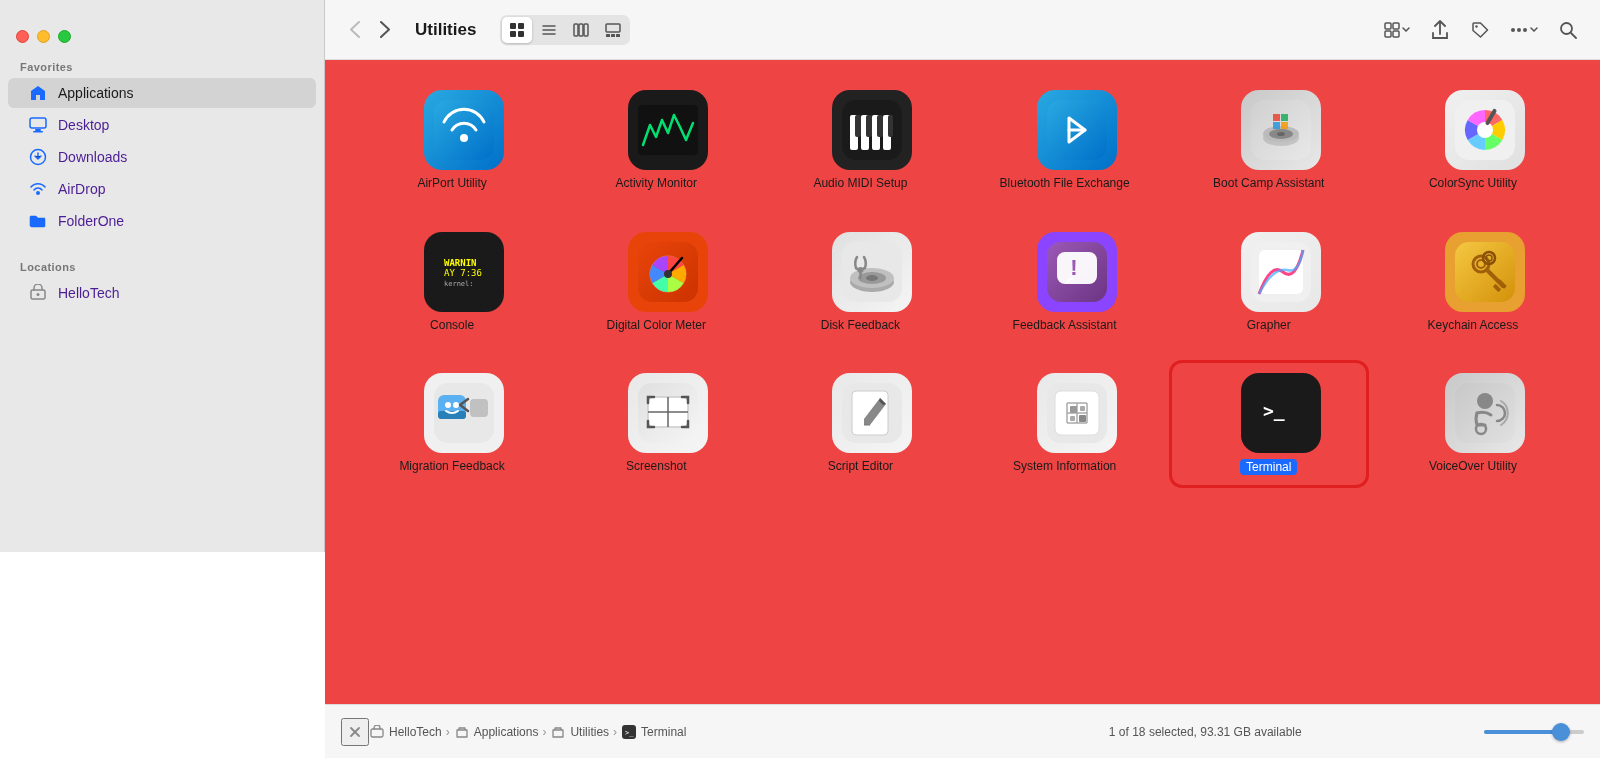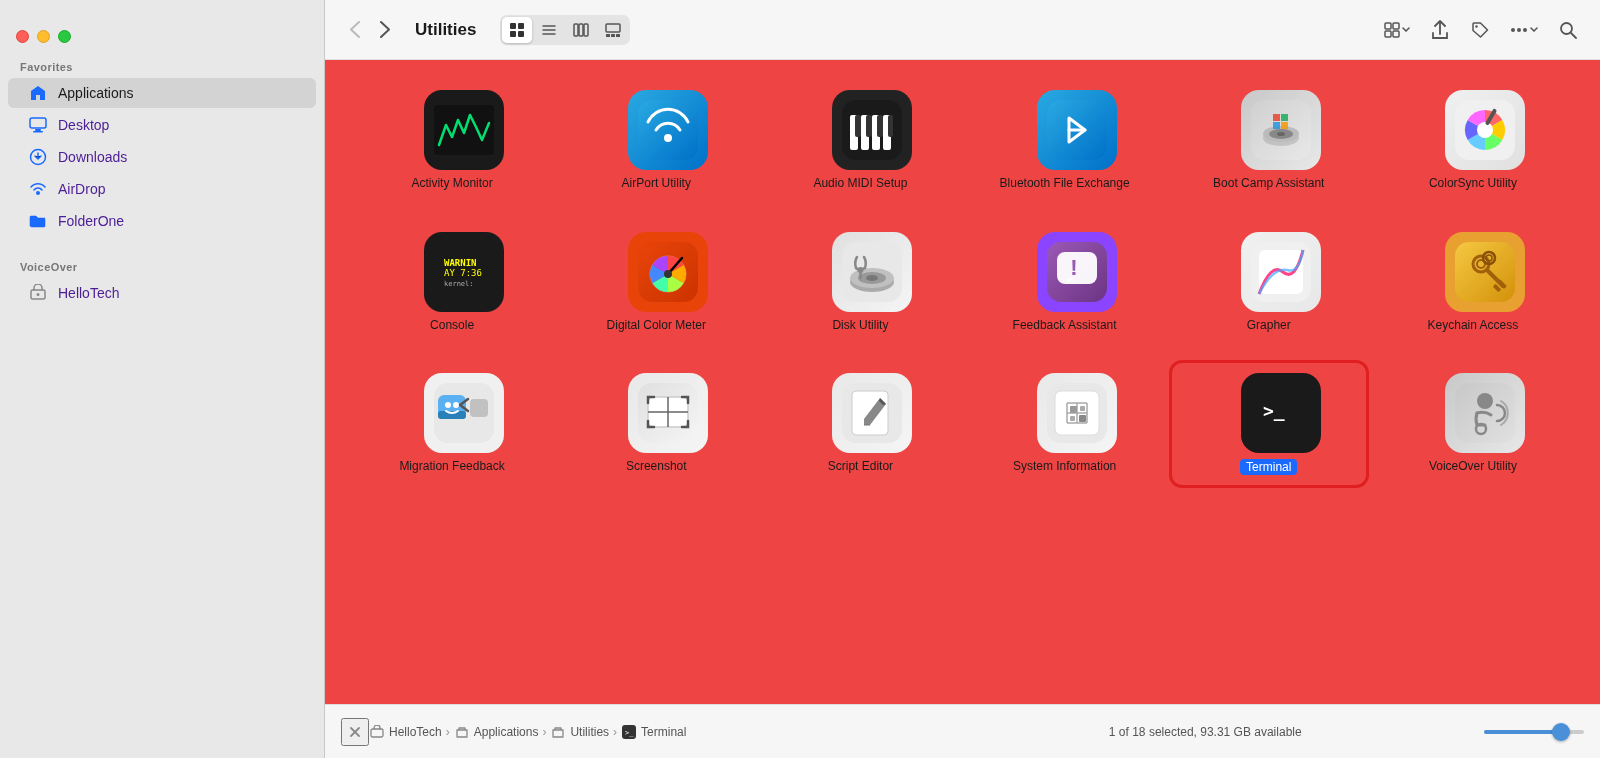--- a/index.html
+++ b/index.html
@@ -14,21 +14,21 @@
 
     
     .sidebar {
       width: 325px;
       min-width: 325px;
       background: #e8e8e8;
       display: flex;
       flex-direction: column;
       padding: 16px 0;
       border-right: 1px solid #c8c8c8;
-      height: 758px;
+      height: 552px;
     }
     .sidebar-section-label {
       font-size: 11px;
       font-weight: 600;
       color: #777;
       padding: 8px 20px 4px 20px;
       letter-spacing: 0.04em;
       text-transform: none;
     }
     .sidebar-item {
@@ -374,21 +374,21 @@
     <div class="sidebar-item-icon">
       <svg width="18" height="16" viewBox="0 0 18 16">
         <path d="M1 4 Q1 3 2 3h5l2 2h7Q15 5 16 6v7Q16 14 15 14H3Q2 14 1 13V4z" fill="#1a6aff"></path>
         <path d="M1 4 Q1 3 2 3h5l2 2h7Q15 5 16 6v7Q16 14 15 14H3Q2 14 1 13V4z" fill="none" stroke="#1060e0" stroke-width="0.5"></path>
       </svg>
     </div>
     <span class="sidebar-item-label">FolderOne</span>
   </div>
 
   <div style="height: 16px;"></div>
-  <div class="sidebar-section-label">VoiceOver</div>
+  <div class="sidebar-section-label">Locations</div>
 
   <div class="sidebar-item">
     <div class="sidebar-item-icon">
       <svg width="18" height="18" viewBox="0 0 18 18">
         <rect x="2" y="6" width="14" height="9" rx="1.5" fill="none" stroke="#888" stroke-width="1.5"></rect>
         <path d="M5 6V4a4 4 0 0 1 8 0v2" fill="none" stroke="#888" stroke-width="1.5" stroke-linecap="round"></path>
         <circle cx="9" cy="10.5" r="1.5" fill="#888"></circle>
       </svg>
     </div>
     <span class="sidebar-item-label">HelloTech</span>
@@ -489,48 +489,48 @@
       <svg width="18" height="18" viewBox="0 0 18 18">
         <circle cx="7.5" cy="7.5" r="5.5" stroke="#555" stroke-width="1.8" fill="none"></circle>
         <line x1="12" y1="12" x2="17" y2="17" stroke="#555" stroke-width="1.8" stroke-linecap="round"></line>
       </svg>
     </button>
   </div>
 
   <div class="content">
 
     <div class="app-item">
-      <div class="app-icon icon-activity-monitor">
-        <svg width="60" height="50" viewBox="0 0 60 50">
-          <rect width="60" height="50" rx="4" fill="#111"></rect>
-          <polyline points="5,40 12,20 18,32 24,15 30,28 36,10 42,22 48,35 55,18" stroke="#00e070" stroke-width="2.5" fill="none" stroke-linecap="round" stroke-linejoin="round"></polyline>
-        </svg>
-      </div>
-      <span class="app-label">Activity Monitor</span>
-    </div>
-
-    <div class="app-item">
       <div class="app-icon icon-airport">
         <svg width="60" height="60" viewBox="0 0 60 60">
           <defs>
               <linearGradient id="airportGrad" x1="0%" y1="0%" x2="100%" y2="100%">
                 <stop offset="0%" style="stop-color:#29a9e1"></stop>
                 <stop offset="100%" style="stop-color:#0070c9"></stop>
               </linearGradient>
             </defs>
           <rect width="60" height="60" rx="14" fill="url(#airportGrad)"></rect>
           <circle cx="30" cy="38" r="4" fill="white"></circle>
           <path d="M18 30 a14 14 0 0 1 24 0" fill="none" stroke="white" stroke-width="3" stroke-linecap="round"></path>
           <path d="M10 22 a22 22 0 0 1 40 0" fill="none" stroke="white" stroke-width="3" stroke-linecap="round"></path>
         </svg>
       </div>
       <span class="app-label">AirPort Utility</span>
     </div>
 
     <div class="app-item">
+      <div class="app-icon icon-activity-monitor">
+        <svg width="60" height="50" viewBox="0 0 60 50">
+          <rect width="60" height="50" rx="4" fill="#111"></rect>
+          <polyline points="5,40 12,20 18,32 24,15 30,28 36,10 42,22 48,35 55,18" stroke="#00e070" stroke-width="2.5" fill="none" stroke-linecap="round" stroke-linejoin="round"></polyline>
+        </svg>
+      </div>
+      <span class="app-label">Activity Monitor</span>
+    </div>
+
+    <div class="app-item">
       <div class="app-icon icon-audio-midi">
         <svg width="60" height="60" viewBox="0 0 60 60">
           <rect width="60" height="60" rx="14" fill="#1a1a1a"></rect>
           <rect x="8" y="15" width="8" height="35" rx="2" fill="white"></rect>
           <rect x="19" y="15" width="8" height="35" rx="2" fill="white"></rect>
           <rect x="30" y="15" width="8" height="35" rx="2" fill="white"></rect>
           <rect x="41" y="15" width="8" height="35" rx="2" fill="white"></rect>
           <rect x="13" y="15" width="6" height="22" rx="2" fill="#333"></rect>
           <rect x="24" y="15" width="6" height="22" rx="2" fill="#333"></rect>
           <rect x="35" y="15" width="6" height="22" rx="2" fill="#333"></rect>
@@ -654,21 +654,21 @@
           <ellipse cx="30" cy="36" rx="14" ry="6" fill="#999"></ellipse>
           <ellipse cx="30" cy="36" rx="6" ry="3" fill="#777"></ellipse>
 
           <path d="M15 15 Q12 20 14 26" stroke="#888" stroke-width="2.5" fill="none" stroke-linecap="round"></path>
           <path d="M22 15 Q25 20 23 26" stroke="#888" stroke-width="2.5" fill="none" stroke-linecap="round"></path>
           <path d="M14 26 Q18 30 22.5 26" stroke="#888" stroke-width="2.5" fill="none"></path>
           <circle cx="18.5" cy="28" r="3" fill="#888"></circle>
           <line x1="18.5" y1="31" x2="18.5" y2="36" stroke="#888" stroke-width="2.5" stroke-linecap="round"></line>
         </svg>
       </div>
-      <span class="app-label">Disk Utility</span>
+      <span class="app-label">Disk Feedback</span>
     </div>
 
     <div class="app-item">
       <div class="app-icon icon-feedback">
         <svg width="60" height="60" viewBox="0 0 60 60">
           <defs>
               <linearGradient id="fbGrad" x1="0%" y1="0%" x2="100%" y2="100%">
                 <stop offset="0%" style="stop-color:#9b59b6"></stop>
                 <stop offset="100%" style="stop-color:#6c3483"></stop>
               </linearGradient>

